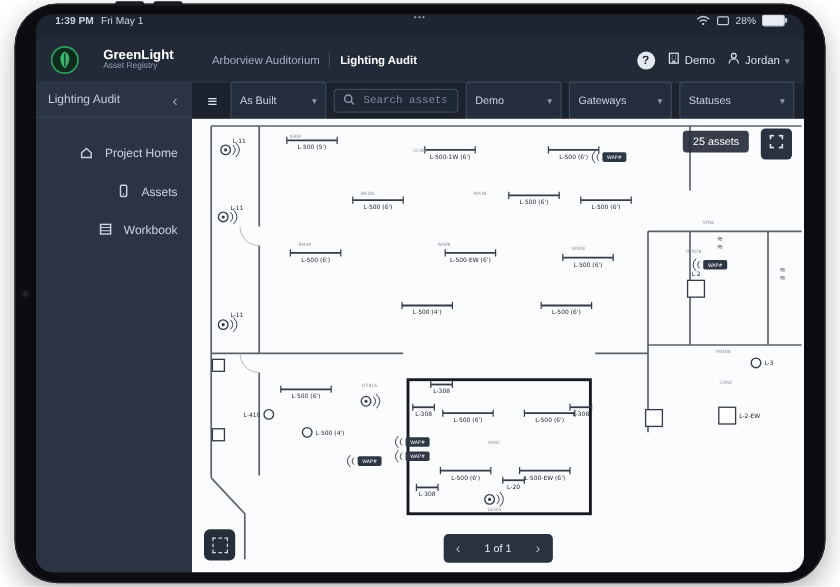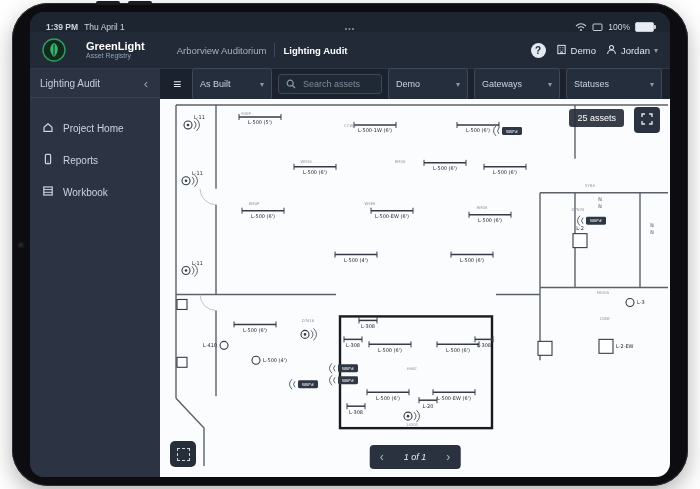--- a/index.html
+++ b/index.html
@@ -8,21 +8,21 @@
   
   .device{position:absolute;left:12px;top:3px;width:676px;height:483px;background:#0d0d11;
     border-radius:36px;box-shadow:0 8px 22px rgba(0,0,0,.30),inset 0 0 0 1px #2c2c32;}
   .hwbtn{position:absolute;top:-2px;height:4px;border-radius:2px;background:#1a1a1f;}
   .hwbtn.b1{left:84px;width:24px}.hwbtn.b2{left:116px;width:24px}
   .camera{position:absolute;left:7px;top:50%;margin-top:-2px;width:4px;height:4px;border-radius:50%;
     background:#23262e;box-shadow:0 0 0 1.5px #15151a;}
   .screen{position:absolute;left:18px;top:9px;width:640px;height:465px;border-radius:14px;
     overflow:hidden;background:#28303e;display:flex;flex-direction:column;}
   
-  .statusbar{height:20px;background:#1d2530;display:flex;align-items:flex-end;
+  .statusbar{height:20px;background:#1d2530;display:flex;align-items:flex-start;
     padding:0 16px;color:#cdd4df;font-size:8.5px;flex:0 0 auto;}
   .statusbar .left{display:flex;gap:6px;align-items:center;width:180px;}
   .statusbar .time{font-weight:bold;}
   .statusbar .center{flex:1;text-align:center;color:#8d96a5;letter-spacing:1px;font-size:7px;}
   .statusbar .right{display:flex;gap:5px;align-items:center;justify-content:flex-end;width:180px;}
   .sicon{display:inline-flex;}
   .battery{width:17px;height:8px;border:1px solid #c4ccd8;border-radius:2px;position:relative;
     background:#e8edf4;}
   .battery:after{content:"";position:absolute;right:-3px;top:2px;width:2px;height:4px;
     background:#c4ccd8;border-radius:0 1px 1px 0;}
@@ -42,55 +42,55 @@
   .help-bubble{width:15px;height:15px;border-radius:50%;background:#e4e9f1;color:#1d2631;
     font-size:10px;font-weight:bold;display:flex;align-items:center;justify-content:center;cursor:pointer;}
   .hdr-item{display:flex;align-items:center;gap:4px;cursor:pointer;}
   .hdr-caret{color:#8d97a8;font-size:8px;}
   
   .body{flex:1;display:flex;min-height:0;}
   .sidebar{width:130px;flex:0 0 auto;background:#2c3443;display:flex;flex-direction:column;}
   .sb-head{height:28px;display:flex;align-items:center;justify-content:space-between;
     padding:0 10px;color:#c6cedb;font-size:10px;border-bottom:1px solid #3a4453;}
   .sb-collapse{color:#9aa4b5;font-size:13px;cursor:pointer;padding:0 2px;}
-  .sb-items{padding-top:14px;display:flex;flex-direction:column;}
+  .sb-items{padding-top:14px;display:flex;flex-direction:column;align-items:flex-end;}
   .sb-item{height:32px;display:flex;align-items:center;gap:9px;padding:0 12px;color:#ccd4e1;
     font-size:10px;cursor:pointer;}
   .sb-item.active{background:#4a5468;color:#ffffff;}
   .sb-item svg{flex:0 0 auto;}
   
   .main{flex:1;display:flex;flex-direction:column;min-width:0;}
   .toolbar{height:30px;background:#1b222d;display:flex;align-items:center;gap:6px;
     padding:0 8px;flex:0 0 auto;}
   .hamburger{color:#dfe5ee;font-size:14px;width:18px;text-align:center;cursor:pointer;}
   .select{height:20px;background:#252e3c;border:1px solid #3d4858;border-radius:3px;
     color:#cbd3e0;font-size:9px;display:flex;align-items:center;justify-content:space-between;
     padding:15px 7px;cursor:pointer;box-sizing:border-box;}
   .select .caret{color:#8d97a8;font-size:8px;margin-left:6px;}
   .sel-view{width:80px;}
   .sel-f1{width:80px;}.sel-f2{width:86px;}.sel-f3{width:96px;}
   .searchbox{flex:1;min-width:0;height:20px;background:#1f2835;border:1px solid #3d4858;
     border-radius:3px;display:flex;align-items:center;gap:5px;padding:0 7px;box-sizing:border-box;}
   .searchbox input{flex:1;min-width:0;background:transparent;border:none;outline:none;
-    color:#dfe5ee;font-size:9px;font-family:Liberation Sans, sans-serif;}
+    color:#dfe5ee;font-size:9px;font-family:Liberation Mono, monospace;}
   .searchbox input::placeholder{color:#7e8a9c;}
   
   .plan{flex:1;position:relative;background:#fbfcfd;min-height:0;padding-left:40px;}
   .plan svg.fp{position:absolute;inset:0;}
   .assets-badge{position:absolute;top:10px;right:46px;background:rgba(38,46,59,.92);color:#ffffff;
     font-size:9px;padding:4px 8px;border-radius:3px;}
   .fs-btn{position:absolute;top:8px;right:10px;width:26px;height:26px;background:#2a323f;
     border-radius:4px;display:flex;align-items:center;justify-content:center;cursor:pointer;}
   .marquee-btn{position:absolute;left:10px;bottom:10px;width:26px;height:26px;background:#262e3a;
     border-radius:5px;display:flex;align-items:center;justify-content:center;cursor:pointer;}
   .marquee-glyph{width:11px;height:11px;border:1px dashed #cfd6e2;}
   .pager{position:absolute;left:50%;bottom:8px;transform:translateX(-50%);height:24px;
     background:#2a323f;border-radius:4px;display:flex;align-items:center;color:#cfd6e2;}
   .pg-btn{width:24px;text-align:center;font-size:12px;cursor:pointer;color:#aeb7c6;}
-  .pg-label{font-size:9px;padding:0 10px;color:#e8edf4;font-style:italic;}
+  .pg-label{font-size:9px;padding:0 10px;color:#e8edf4;}
   
   .wall{stroke:#5b6169;stroke-width:1.4;fill:none;}
   .door{stroke:#a8aeb6;stroke-width:.7;fill:none;}
   .stage{stroke:#171b21;stroke-width:2.4;fill:none;}
   .fx{stroke:#353b46;stroke-width:1.5;}
   .fxe{stroke:#353b46;stroke-width:1;}
   .fxc{fill:none;stroke:#353b46;stroke-width:1.1;}
   .fxdot{fill:#353b46;}
   .fxb{fill:#ffffff;stroke:#353b46;stroke-width:1.1;}
   .wave{fill:none;stroke:#353b46;stroke-width:.8;}
@@ -108,36 +108,36 @@
   <div class="device">
     <div class="hwbtn b1"></div>
     <div class="hwbtn b2"></div>
     <div class="camera"></div>
 
     <div class="screen">
 
       <div class="statusbar">
         <div class="left">
           <span class="time">1:39 PM</span>
-          <span>Thu April 1</span>
+          <span>Fri May 1</span>
         </div>
         <div class="center">•••</div>
         <div class="right">
           <span class="sicon">
             <svg width="12" height="10" viewBox="0 0 12 10">
                 <path d="M1,4 Q6,-0.5 11,4 M3,6 Q6,3.4 9,6" stroke="#c4ccd8" stroke-width="1.1" fill="none"></path>
                 <circle cx="6" cy="8" r="1" fill="#c4ccd8"></circle>
               </svg>
           </span>
           <span class="sicon">
             <svg width="11" height="9" viewBox="0 0 11 9">
                 <rect x="1" y="1" width="9" height="6.5" rx="1" stroke="#c4ccd8" stroke-width="1" fill="none"></rect>
               </svg>
           </span>
-          <span>100%</span>
+          <span>28%</span>
           <span class="battery"></span>
         </div>
       </div>
 
       <div class="appbar">
         <div class="logo">
           <svg width="24" height="24" viewBox="0 0 24 24">
             <circle cx="12" cy="12" r="11" fill="#0f2b1e" stroke="#2f9e5f" stroke-width="1.4"></circle>
             <path d="M12 5 C17 7.2 17 14.5 12 19 C7 14.5 7 7.2 12 5 Z" fill="#39b36b"></path>
             <path d="M12 6.5 V17.5" stroke="#0f2b1e" stroke-width="1"></path>
@@ -189,21 +189,21 @@
               <span><svg width="12" height="12" viewBox="0 0 12 12">
                     <path d="M2,6.3 L6,2.8 L10,6.3 V10.3 H2 Z" stroke="currentColor" stroke-width="1.2" fill="none"></path>
                   </svg></span>
               <span>Project Home</span>
             </div>
             <div class="sb-item">
               <span><svg width="12" height="12" viewBox="0 0 12 12">
                     <rect x="3.4" y="1.3" width="5.2" height="9.4" rx="1" stroke="currentColor" stroke-width="1.2" fill="none"></rect>
                     <circle cx="6" cy="8.8" r=".6" fill="currentColor"></circle>
                   </svg></span>
-              <span>Reports</span>
+              <span>Assets</span>
             </div>
             <div class="sb-item">
               <span><svg width="12" height="12" viewBox="0 0 12 12">
                     <rect x="1.8" y="2" width="8.4" height="8" stroke="currentColor" stroke-width="1.2" fill="none"></rect>
                     <path d="M1.8,4.6 H10.2 M1.8,7.3 H10.2" stroke="currentColor" stroke-width="1"></path>
                   </svg></span>
               <span>Workbook</span>
             </div>
           </div>
         </aside>

